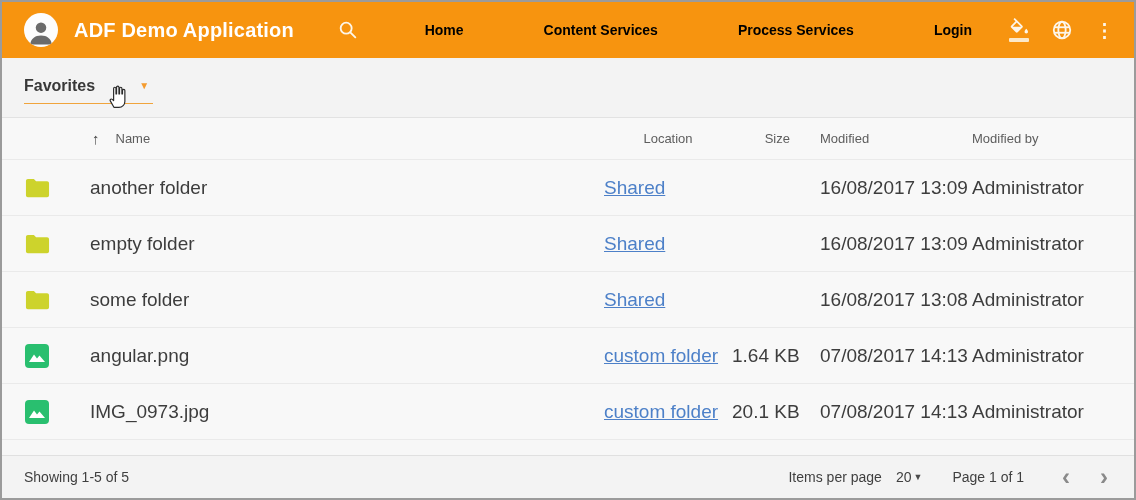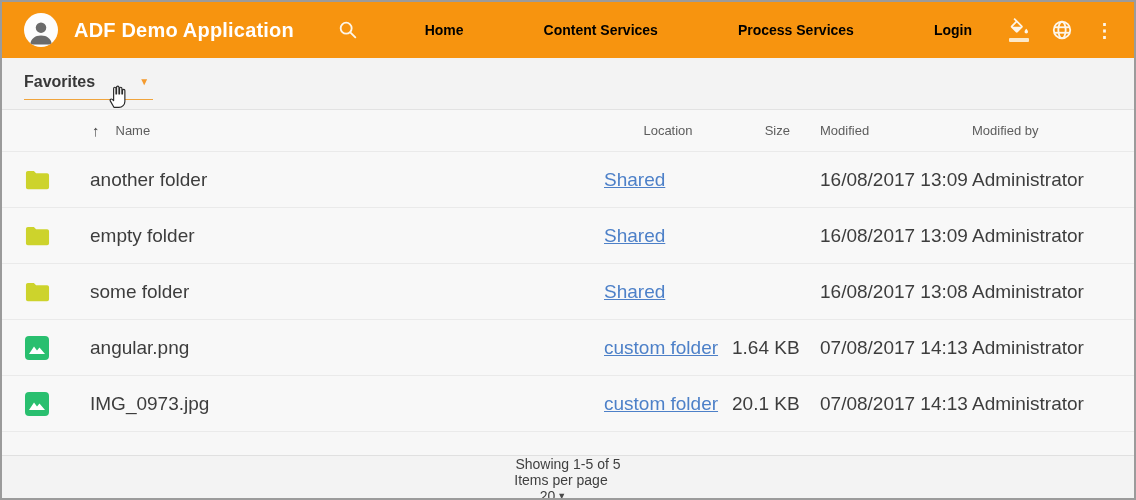--- a/index.html
+++ b/index.html
@@ -40,21 +40,21 @@
     font-size:14px; font-weight:bold; color:#000000;
     margin-right:44px; cursor:pointer; white-space:nowrap;padding-left:36px;
   }
   .nav-item:last-child { margin-right:36px; }
   .hdr-icon { display:flex; flex-direction:column; align-items:center; margin-right:22px; cursor:pointer; }
   .kebab { font-size:19px; font-weight:bold; color:#fdf6ea; margin-right:2px; cursor:pointer; line-height:1; }
   .bucket-underline { width:20px; height:4px; background:#fce9c9; border-radius:1px; margin-top:1px; }
 
   
   .toolbar {
-    height:52px;
+    height:60px;
     background:#f3f3f3;
     border-bottom:1px solid #e2e2e2;
     display:flex; align-items:center;
     padding:0 22px;
     position:relative;
   }
   .favorites-btn {
     display:inline-flex; align-items:center;
     border-bottom:1px solid #f0a43c;
     padding:6px 4px 8px 0;
@@ -86,21 +86,21 @@
   .file-icon { display:flex; }
 
   
   .pagination {
     height:43px;
     background:#f3f3f3;
     border-top:1px solid #e0e0e0;
     display:flex; align-items:center;
     padding:0 22px;
     font-size:14px; color:#3f3f3f;
-    position:absolute; left:0; right:0; bottom:0;flex-direction:column;
+    position:absolute; left:0; right:0; bottom:0;
   }
   .pg-spacer { flex:1; }
   .ipp-label { margin-right:14px; }
   .ipp-select { display:inline-flex; align-items:center; cursor:pointer; margin-right:30px; }
   .ipp-value { margin-right:2px; }
   .caret-dark { font-size:9px; color:#4a4a4a; line-height:1; }
   .page-label { margin-right:34px; }
   .pg-chevron { font-size:24px; color:#8a8a8a; cursor:pointer; line-height:1; padding:0 4px; font-weight:bold;}
   .pg-chevron.prev { margin-right:22px; }
 </style>

